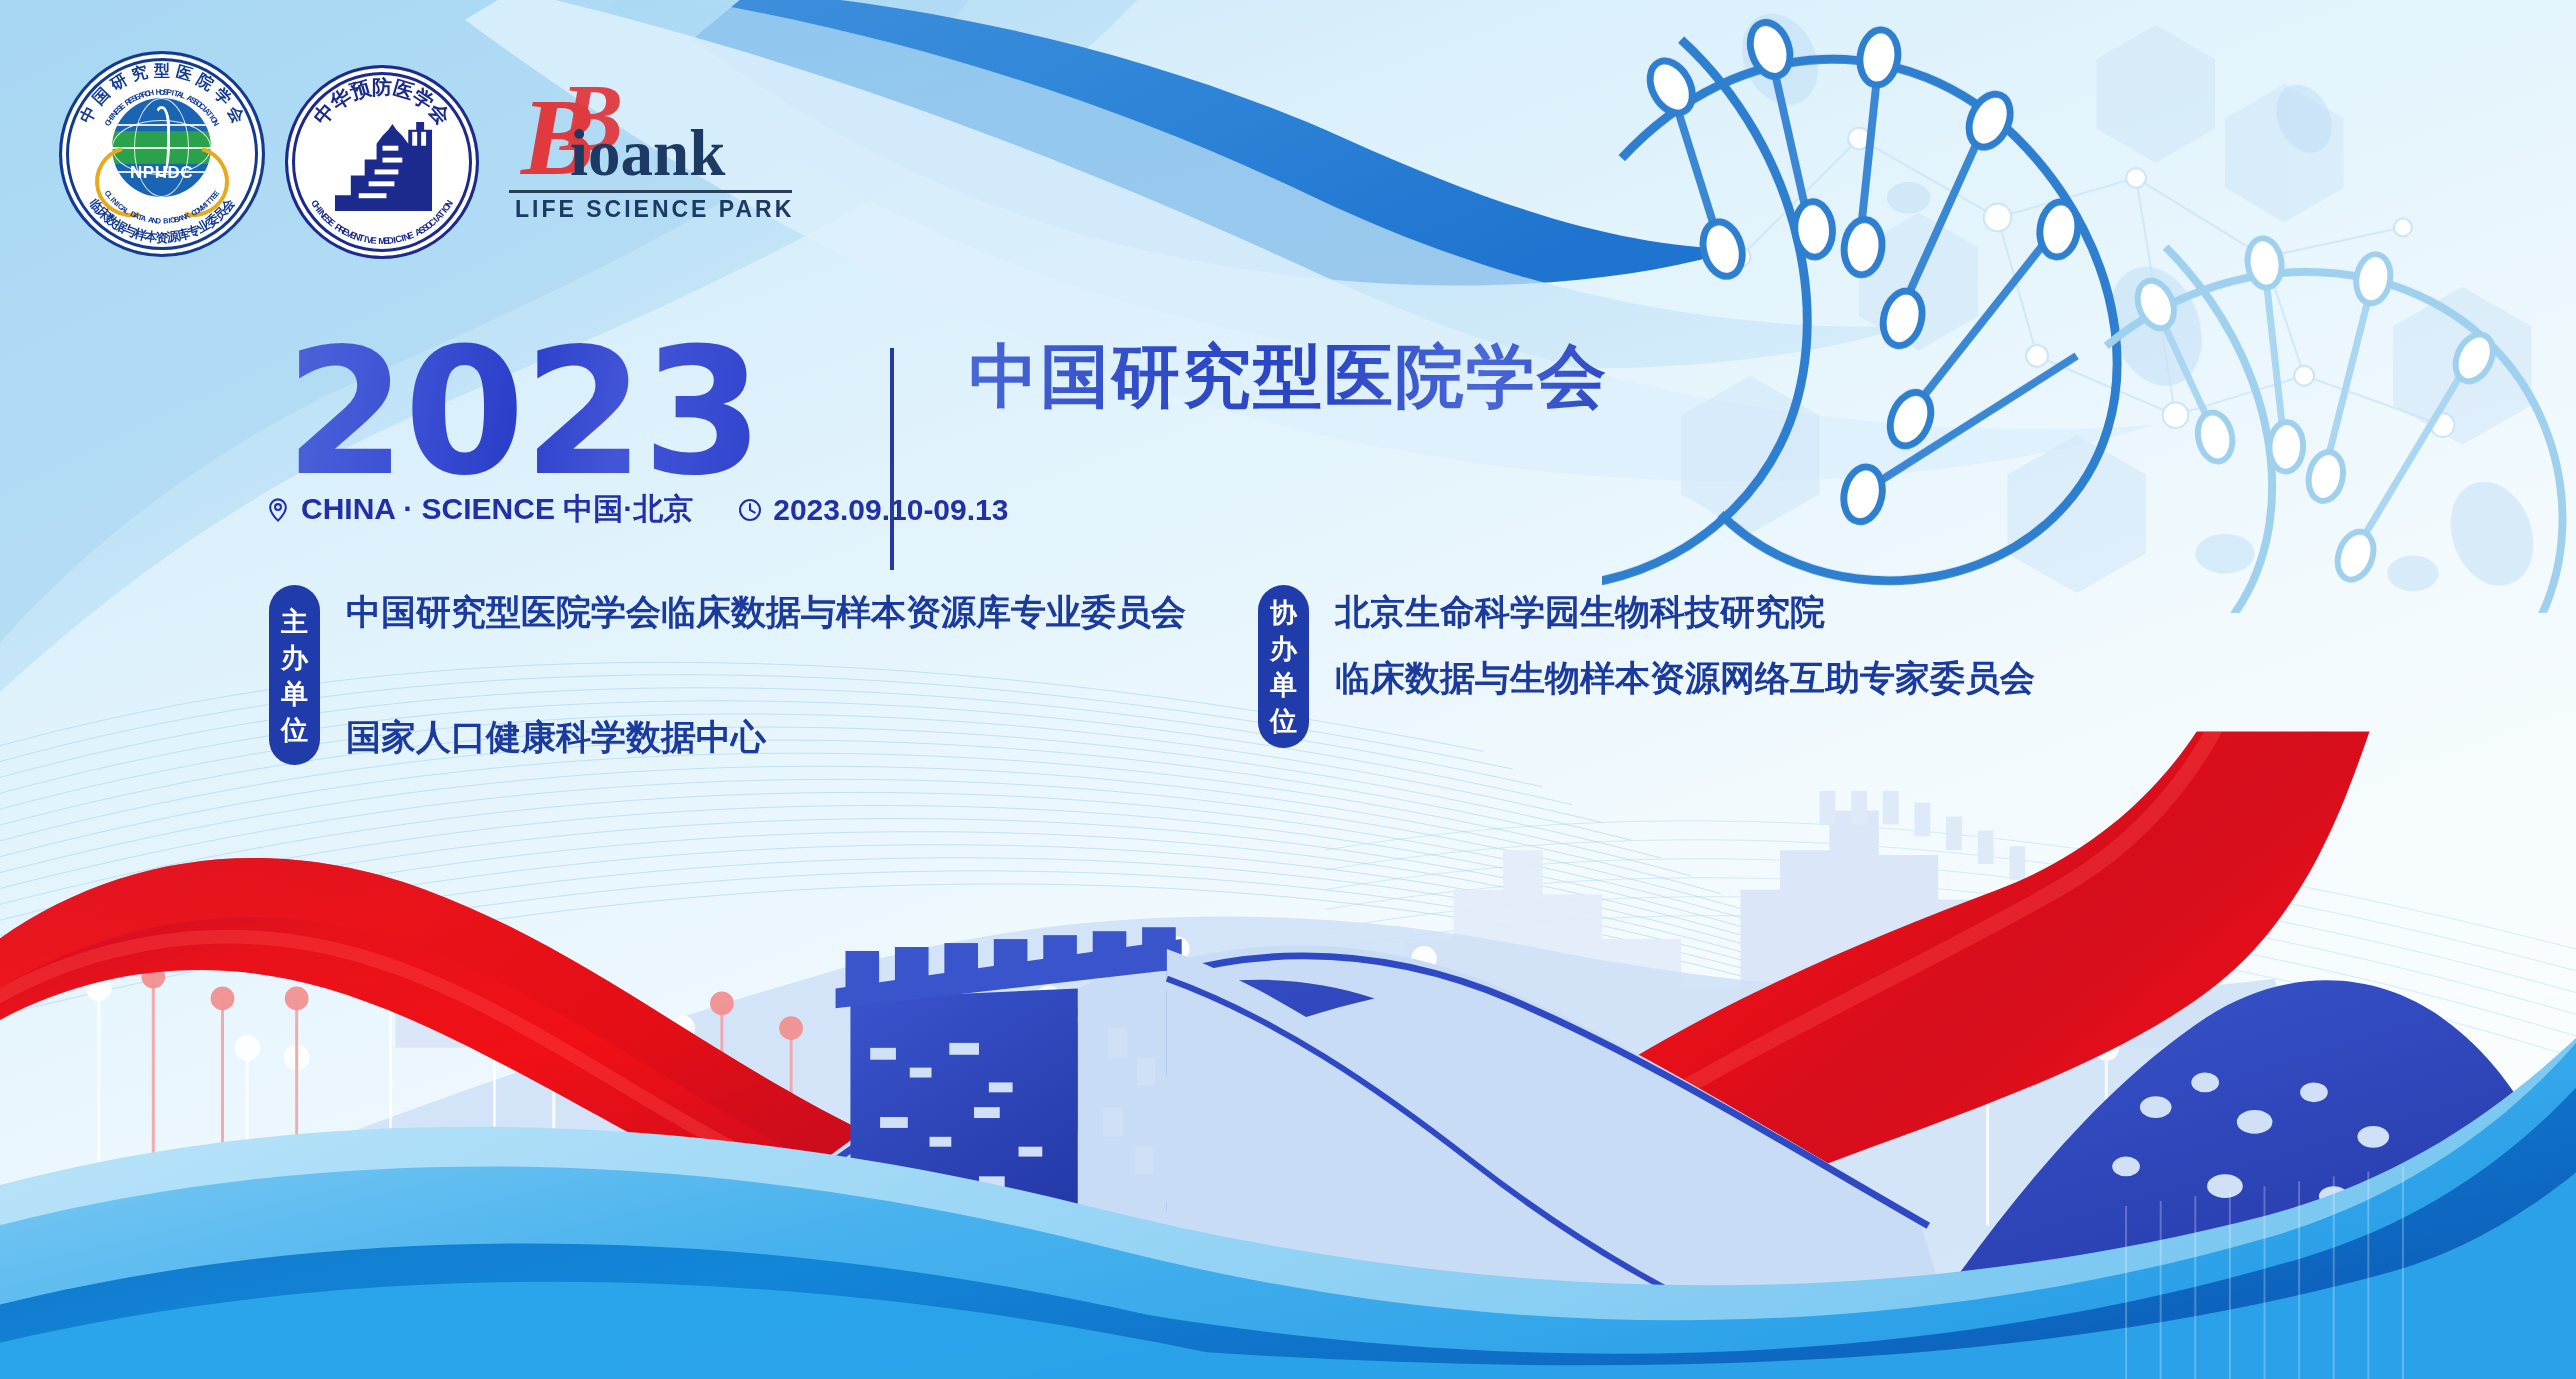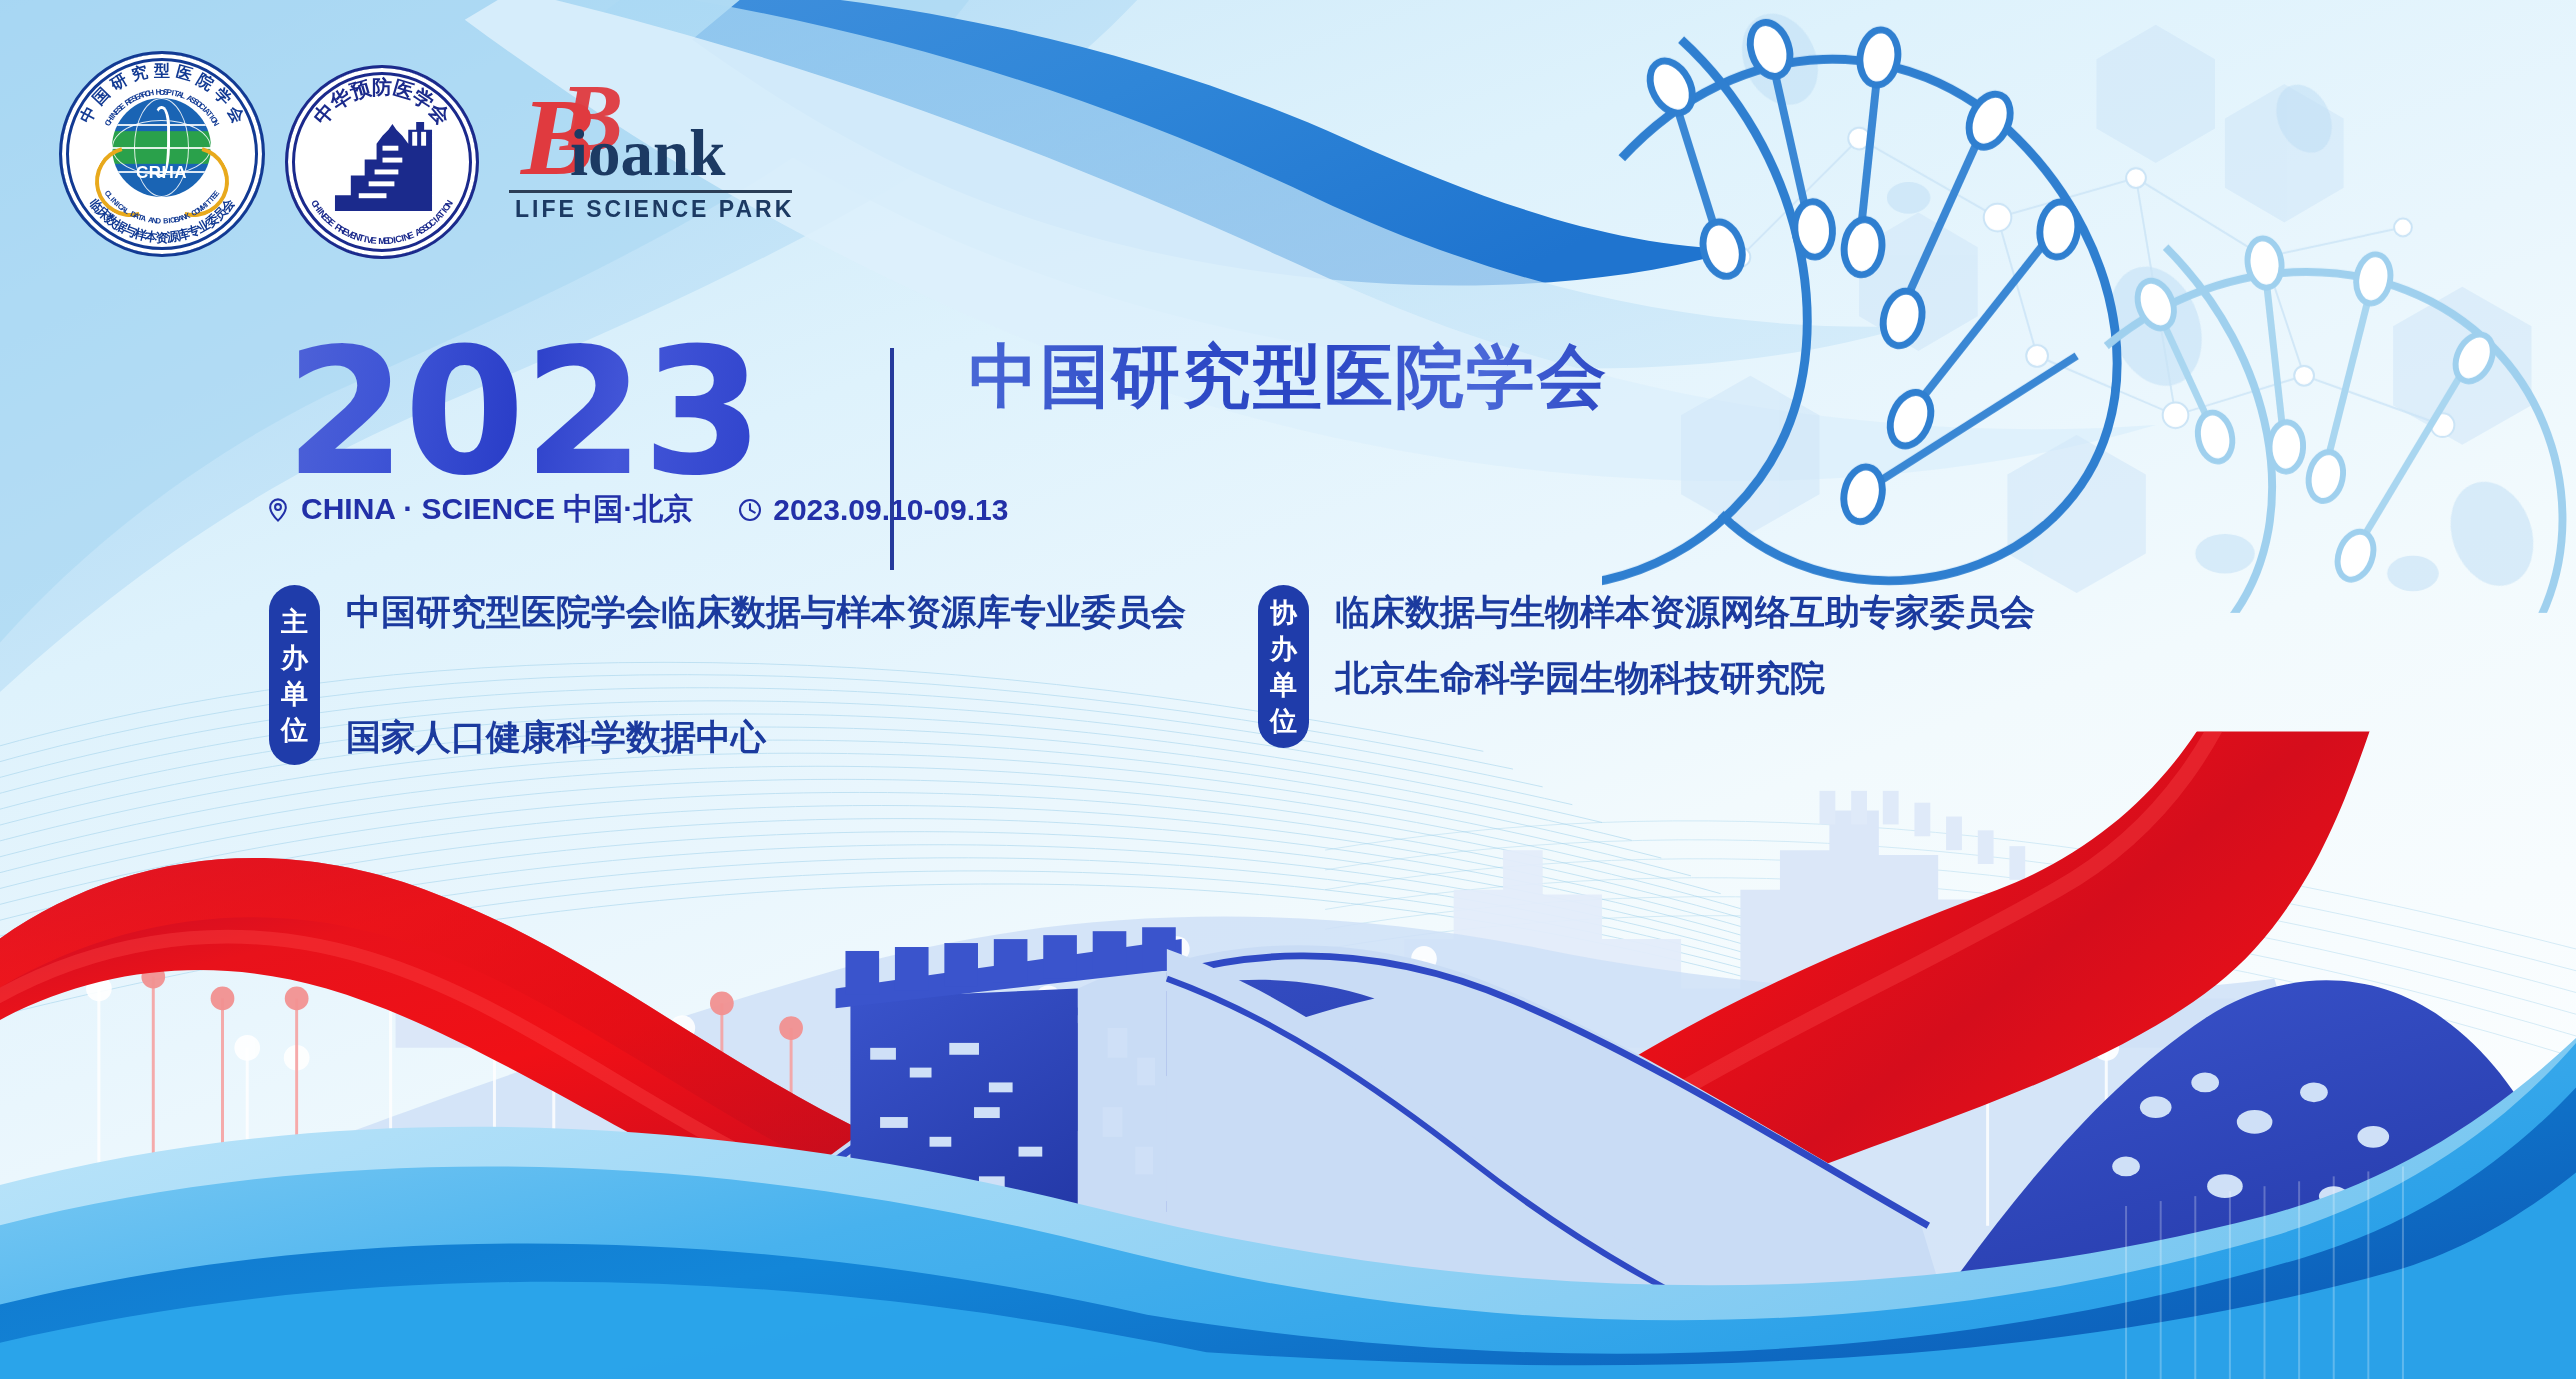--- a/index.html
+++ b/index.html
@@ -565,21 +565,21 @@
       <div class="seal" style="position:absolute;left:0;top:0;width:206px;height:206px;">
         <div class="seal-ring"></div>
 
         <div class="globe" style="left:53px;top:47px;width:99px;height:99px;">
           <div class="globe-bars">
             <i style="top:26px"></i>
               <i style="top:49px"></i>
               <i style="top:73px"></i>
           </div>
           <div class="snake"></div>
-          <div class="crha-label" style="font-size:17px;">CRHA</div>
+          <div class="crha-label" style="font-size:17px;">NPHDC</div>
         </div>
 
         <div class="wheat" style="left:36px;top:95px;width:71px;height:71px;transform:rotate(30deg);"></div>
         <div class="wheat" style="left:99px;top:95px;width:71px;height:71px;transform:scaleX(-1) rotate(30deg);"></div>
 
         <div class="seal-text">
           <span id="crha-top-cn" style="position: absolute; left: 0px; top: 0px; width: 100%; height: 100%; transform: none;"><b style="position: absolute; left: 50%; top: 50%; font-size: 16px; font-weight: 700; color: rgb(18, 58, 147); font-family: &quot;DejaVu Sans&quot;, &quot;Liberation Sans&quot;, sans-serif; transform: translate(-50%, -50%) rotate(-62deg) translateY(-83px) rotate(0deg);">中</b><b style="position: absolute; left: 50%; top: 50%; font-size: 16px; font-weight: 700; color: rgb(18, 58, 147); font-family: &quot;DejaVu Sans&quot;, &quot;Liberation Sans&quot;, sans-serif; transform: translate(-50%, -50%) rotate(-46.5deg) translateY(-83px) rotate(0deg);">国</b><b style="position: absolute; left: 50%; top: 50%; font-size: 16px; font-weight: 700; color: rgb(18, 58, 147); font-family: &quot;DejaVu Sans&quot;, &quot;Liberation Sans&quot;, sans-serif; transform: translate(-50%, -50%) rotate(-31deg) translateY(-83px) rotate(0deg);">研</b><b style="position: absolute; left: 50%; top: 50%; font-size: 16px; font-weight: 700; color: rgb(18, 58, 147); font-family: &quot;DejaVu Sans&quot;, &quot;Liberation Sans&quot;, sans-serif; transform: translate(-50%, -50%) rotate(-15.5deg) translateY(-83px) rotate(0deg);">究</b><b style="position: absolute; left: 50%; top: 50%; font-size: 16px; font-weight: 700; color: rgb(18, 58, 147); font-family: &quot;DejaVu Sans&quot;, &quot;Liberation Sans&quot;, sans-serif; transform: translate(-50%, -50%) rotate(0deg) translateY(-83px) rotate(0deg);">型</b><b style="position: absolute; left: 50%; top: 50%; font-size: 16px; font-weight: 700; color: rgb(18, 58, 147); font-family: &quot;DejaVu Sans&quot;, &quot;Liberation Sans&quot;, sans-serif; transform: translate(-50%, -50%) rotate(15.5deg) translateY(-83px) rotate(0deg);">医</b><b style="position: absolute; left: 50%; top: 50%; font-size: 16px; font-weight: 700; color: rgb(18, 58, 147); font-family: &quot;DejaVu Sans&quot;, &quot;Liberation Sans&quot;, sans-serif; transform: translate(-50%, -50%) rotate(31deg) translateY(-83px) rotate(0deg);">院</b><b style="position: absolute; left: 50%; top: 50%; font-size: 16px; font-weight: 700; color: rgb(18, 58, 147); font-family: &quot;DejaVu Sans&quot;, &quot;Liberation Sans&quot;, sans-serif; transform: translate(-50%, -50%) rotate(46.5deg) translateY(-83px) rotate(0deg);">学</b><b style="position: absolute; left: 50%; top: 50%; font-size: 16px; font-weight: 700; color: rgb(18, 58, 147); font-family: &quot;DejaVu Sans&quot;, &quot;Liberation Sans&quot;, sans-serif; transform: translate(-50%, -50%) rotate(62deg) translateY(-83px) rotate(0deg);">会</b></span>
           <span id="crha-top-en" style="position: absolute; left: 0px; top: 0px; width: 100%; height: 100%; transform: none;"><b style="position: absolute; left: 50%; top: 50%; font-size: 8px; font-weight: 700; color: rgb(18, 58, 147); font-family: &quot;Liberation Sans&quot;, &quot;DejaVu Sans&quot;, sans-serif; transform: translate(-50%, -50%) rotate(-60deg) translateY(-62px) rotate(0deg);">C</b><b style="position: absolute; left: 50%; top: 50%; font-size: 8px; font-weight: 700; color: rgb(18, 58, 147); font-family: &quot;Liberation Sans&quot;, &quot;DejaVu Sans&quot;, sans-serif; transform: translate(-50%, -50%) rotate(-56.6667deg) translateY(-62px) rotate(0deg);">H</b><b style="position: absolute; left: 50%; top: 50%; font-size: 8px; font-weight: 700; color: rgb(18, 58, 147); font-family: &quot;Liberation Sans&quot;, &quot;DejaVu Sans&quot;, sans-serif; transform: translate(-50%, -50%) rotate(-53.3333deg) translateY(-62px) rotate(0deg);">I</b><b style="position: absolute; left: 50%; top: 50%; font-size: 8px; font-weight: 700; color: rgb(18, 58, 147); font-family: &quot;Liberation Sans&quot;, &quot;DejaVu Sans&quot;, sans-serif; transform: translate(-50%, -50%) rotate(-50deg) translateY(-62px) rotate(0deg);">N</b><b style="position: absolute; left: 50%; top: 50%; font-size: 8px; font-weight: 700; color: rgb(18, 58, 147); font-family: &quot;Liberation Sans&quot;, &quot;DejaVu Sans&quot;, sans-serif; transform: translate(-50%, -50%) rotate(-46.6667deg) translateY(-62px) rotate(0deg);">E</b><b style="position: absolute; left: 50%; top: 50%; font-size: 8px; font-weight: 700; color: rgb(18, 58, 147); font-family: &quot;Liberation Sans&quot;, &quot;DejaVu Sans&quot;, sans-serif; transform: translate(-50%, -50%) rotate(-43.3333deg) translateY(-62px) rotate(0deg);">S</b><b style="position: absolute; left: 50%; top: 50%; font-size: 8px; font-weight: 700; color: rgb(18, 58, 147); font-family: &quot;Liberation Sans&quot;, &quot;DejaVu Sans&quot;, sans-serif; transform: translate(-50%, -50%) rotate(-40deg) translateY(-62px) rotate(0deg);">E</b><b style="position: absolute; left: 50%; top: 50%; font-size: 8px; font-weight: 700; color: rgb(18, 58, 147); font-family: &quot;Liberation Sans&quot;, &quot;DejaVu Sans&quot;, sans-serif; transform: translate(-50%, -50%) rotate(-36.6667deg) translateY(-62px) rotate(0deg);"> </b><b style="position: absolute; left: 50%; top: 50%; font-size: 8px; font-weight: 700; color: rgb(18, 58, 147); font-family: &quot;Liberation Sans&quot;, &quot;DejaVu Sans&quot;, sans-serif; transform: translate(-50%, -50%) rotate(-33.3333deg) translateY(-62px) rotate(0deg);">R</b><b style="position: absolute; left: 50%; top: 50%; font-size: 8px; font-weight: 700; color: rgb(18, 58, 147); font-family: &quot;Liberation Sans&quot;, &quot;DejaVu Sans&quot;, sans-serif; transform: translate(-50%, -50%) rotate(-30deg) translateY(-62px) rotate(0deg);">E</b><b style="position: absolute; left: 50%; top: 50%; font-size: 8px; font-weight: 700; color: rgb(18, 58, 147); font-family: &quot;Liberation Sans&quot;, &quot;DejaVu Sans&quot;, sans-serif; transform: translate(-50%, -50%) rotate(-26.6667deg) translateY(-62px) rotate(0deg);">S</b><b style="position: absolute; left: 50%; top: 50%; font-size: 8px; font-weight: 700; color: rgb(18, 58, 147); font-family: &quot;Liberation Sans&quot;, &quot;DejaVu Sans&quot;, sans-serif; transform: translate(-50%, -50%) rotate(-23.3333deg) translateY(-62px) rotate(0deg);">E</b><b style="position: absolute; left: 50%; top: 50%; font-size: 8px; font-weight: 700; color: rgb(18, 58, 147); font-family: &quot;Liberation Sans&quot;, &quot;DejaVu Sans&quot;, sans-serif; transform: translate(-50%, -50%) rotate(-20deg) translateY(-62px) rotate(0deg);">A</b><b style="position: absolute; left: 50%; top: 50%; font-size: 8px; font-weight: 700; color: rgb(18, 58, 147); font-family: &quot;Liberation Sans&quot;, &quot;DejaVu Sans&quot;, sans-serif; transform: translate(-50%, -50%) rotate(-16.6667deg) translateY(-62px) rotate(0deg);">R</b><b style="position: absolute; left: 50%; top: 50%; font-size: 8px; font-weight: 700; color: rgb(18, 58, 147); font-family: &quot;Liberation Sans&quot;, &quot;DejaVu Sans&quot;, sans-serif; transform: translate(-50%, -50%) rotate(-13.3333deg) translateY(-62px) rotate(0deg);">C</b><b style="position: absolute; left: 50%; top: 50%; font-size: 8px; font-weight: 700; color: rgb(18, 58, 147); font-family: &quot;Liberation Sans&quot;, &quot;DejaVu Sans&quot;, sans-serif; transform: translate(-50%, -50%) rotate(-10deg) translateY(-62px) rotate(0deg);">H</b><b style="position: absolute; left: 50%; top: 50%; font-size: 8px; font-weight: 700; color: rgb(18, 58, 147); font-family: &quot;Liberation Sans&quot;, &quot;DejaVu Sans&quot;, sans-serif; transform: translate(-50%, -50%) rotate(-6.66667deg) translateY(-62px) rotate(0deg);"> </b><b style="position: absolute; left: 50%; top: 50%; font-size: 8px; font-weight: 700; color: rgb(18, 58, 147); font-family: &quot;Liberation Sans&quot;, &quot;DejaVu Sans&quot;, sans-serif; transform: translate(-50%, -50%) rotate(-3.33333deg) translateY(-62px) rotate(0deg);">H</b><b style="position: absolute; left: 50%; top: 50%; font-size: 8px; font-weight: 700; color: rgb(18, 58, 147); font-family: &quot;Liberation Sans&quot;, &quot;DejaVu Sans&quot;, sans-serif; transform: translate(-50%, -50%) rotate(0deg) translateY(-62px) rotate(0deg);">O</b><b style="position: absolute; left: 50%; top: 50%; font-size: 8px; font-weight: 700; color: rgb(18, 58, 147); font-family: &quot;Liberation Sans&quot;, &quot;DejaVu Sans&quot;, sans-serif; transform: translate(-50%, -50%) rotate(3.33333deg) translateY(-62px) rotate(0deg);">S</b><b style="position: absolute; left: 50%; top: 50%; font-size: 8px; font-weight: 700; color: rgb(18, 58, 147); font-family: &quot;Liberation Sans&quot;, &quot;DejaVu Sans&quot;, sans-serif; transform: translate(-50%, -50%) rotate(6.66667deg) translateY(-62px) rotate(0deg);">P</b><b style="position: absolute; left: 50%; top: 50%; font-size: 8px; font-weight: 700; color: rgb(18, 58, 147); font-family: &quot;Liberation Sans&quot;, &quot;DejaVu Sans&quot;, sans-serif; transform: translate(-50%, -50%) rotate(10deg) translateY(-62px) rotate(0deg);">I</b><b style="position: absolute; left: 50%; top: 50%; font-size: 8px; font-weight: 700; color: rgb(18, 58, 147); font-family: &quot;Liberation Sans&quot;, &quot;DejaVu Sans&quot;, sans-serif; transform: translate(-50%, -50%) rotate(13.3333deg) translateY(-62px) rotate(0deg);">T</b><b style="position: absolute; left: 50%; top: 50%; font-size: 8px; font-weight: 700; color: rgb(18, 58, 147); font-family: &quot;Liberation Sans&quot;, &quot;DejaVu Sans&quot;, sans-serif; transform: translate(-50%, -50%) rotate(16.6667deg) translateY(-62px) rotate(0deg);">A</b><b style="position: absolute; left: 50%; top: 50%; font-size: 8px; font-weight: 700; color: rgb(18, 58, 147); font-family: &quot;Liberation Sans&quot;, &quot;DejaVu Sans&quot;, sans-serif; transform: translate(-50%, -50%) rotate(20deg) translateY(-62px) rotate(0deg);">L</b><b style="position: absolute; left: 50%; top: 50%; font-size: 8px; font-weight: 700; color: rgb(18, 58, 147); font-family: &quot;Liberation Sans&quot;, &quot;DejaVu Sans&quot;, sans-serif; transform: translate(-50%, -50%) rotate(23.3333deg) translateY(-62px) rotate(0deg);"> </b><b style="position: absolute; left: 50%; top: 50%; font-size: 8px; font-weight: 700; color: rgb(18, 58, 147); font-family: &quot;Liberation Sans&quot;, &quot;DejaVu Sans&quot;, sans-serif; transform: translate(-50%, -50%) rotate(26.6667deg) translateY(-62px) rotate(0deg);">A</b><b style="position: absolute; left: 50%; top: 50%; font-size: 8px; font-weight: 700; color: rgb(18, 58, 147); font-family: &quot;Liberation Sans&quot;, &quot;DejaVu Sans&quot;, sans-serif; transform: translate(-50%, -50%) rotate(30deg) translateY(-62px) rotate(0deg);">S</b><b style="position: absolute; left: 50%; top: 50%; font-size: 8px; font-weight: 700; color: rgb(18, 58, 147); font-family: &quot;Liberation Sans&quot;, &quot;DejaVu Sans&quot;, sans-serif; transform: translate(-50%, -50%) rotate(33.3333deg) translateY(-62px) rotate(0deg);">S</b><b style="position: absolute; left: 50%; top: 50%; font-size: 8px; font-weight: 700; color: rgb(18, 58, 147); font-family: &quot;Liberation Sans&quot;, &quot;DejaVu Sans&quot;, sans-serif; transform: translate(-50%, -50%) rotate(36.6667deg) translateY(-62px) rotate(0deg);">O</b><b style="position: absolute; left: 50%; top: 50%; font-size: 8px; font-weight: 700; color: rgb(18, 58, 147); font-family: &quot;Liberation Sans&quot;, &quot;DejaVu Sans&quot;, sans-serif; transform: translate(-50%, -50%) rotate(40deg) translateY(-62px) rotate(0deg);">C</b><b style="position: absolute; left: 50%; top: 50%; font-size: 8px; font-weight: 700; color: rgb(18, 58, 147); font-family: &quot;Liberation Sans&quot;, &quot;DejaVu Sans&quot;, sans-serif; transform: translate(-50%, -50%) rotate(43.3333deg) translateY(-62px) rotate(0deg);">I</b><b style="position: absolute; left: 50%; top: 50%; font-size: 8px; font-weight: 700; color: rgb(18, 58, 147); font-family: &quot;Liberation Sans&quot;, &quot;DejaVu Sans&quot;, sans-serif; transform: translate(-50%, -50%) rotate(46.6667deg) translateY(-62px) rotate(0deg);">A</b><b style="position: absolute; left: 50%; top: 50%; font-size: 8px; font-weight: 700; color: rgb(18, 58, 147); font-family: &quot;Liberation Sans&quot;, &quot;DejaVu Sans&quot;, sans-serif; transform: translate(-50%, -50%) rotate(50deg) translateY(-62px) rotate(0deg);">T</b><b style="position: absolute; left: 50%; top: 50%; font-size: 8px; font-weight: 700; color: rgb(18, 58, 147); font-family: &quot;Liberation Sans&quot;, &quot;DejaVu Sans&quot;, sans-serif; transform: translate(-50%, -50%) rotate(53.3333deg) translateY(-62px) rotate(0deg);">I</b><b style="position: absolute; left: 50%; top: 50%; font-size: 8px; font-weight: 700; color: rgb(18, 58, 147); font-family: &quot;Liberation Sans&quot;, &quot;DejaVu Sans&quot;, sans-serif; transform: translate(-50%, -50%) rotate(56.6667deg) translateY(-62px) rotate(0deg);">O</b><b style="position: absolute; left: 50%; top: 50%; font-size: 8px; font-weight: 700; color: rgb(18, 58, 147); font-family: &quot;Liberation Sans&quot;, &quot;DejaVu Sans&quot;, sans-serif; transform: translate(-50%, -50%) rotate(60deg) translateY(-62px) rotate(0deg);">N</b></span>
           <span id="crha-bot-cn" style="position: absolute; left: 0px; top: 0px; width: 100%; height: 100%; transform: none;"><b style="position: absolute; left: 50%; top: 50%; font-size: 12.4px; font-weight: 700; color: rgb(18, 58, 147); font-family: &quot;DejaVu Sans&quot;, &quot;Liberation Sans&quot;, sans-serif; transform: translate(-50%, -50%) rotate(232deg) translateY(-84px) rotate(180deg);">临</b><b style="position: absolute; left: 50%; top: 50%; font-size: 12.4px; font-weight: 700; color: rgb(18, 58, 147); font-family: &quot;DejaVu Sans&quot;, &quot;Liberation Sans&quot;, sans-serif; transform: translate(-50%, -50%) rotate(224.571deg) translateY(-84px) rotate(180deg);">床</b><b style="position: absolute; left: 50%; top: 50%; font-size: 12.4px; font-weight: 700; color: rgb(18, 58, 147); font-family: &quot;DejaVu Sans&quot;, &quot;Liberation Sans&quot;, sans-serif; transform: translate(-50%, -50%) rotate(217.143deg) translateY(-84px) rotate(180deg);">数</b><b style="position: absolute; left: 50%; top: 50%; font-size: 12.4px; font-weight: 700; color: rgb(18, 58, 147); font-family: &quot;DejaVu Sans&quot;, &quot;Liberation Sans&quot;, sans-serif; transform: translate(-50%, -50%) rotate(209.714deg) translateY(-84px) rotate(180deg);">据</b><b style="position: absolute; left: 50%; top: 50%; font-size: 12.4px; font-weight: 700; color: rgb(18, 58, 147); font-family: &quot;DejaVu Sans&quot;, &quot;Liberation Sans&quot;, sans-serif; transform: translate(-50%, -50%) rotate(202.286deg) translateY(-84px) rotate(180deg);">与</b><b style="position: absolute; left: 50%; top: 50%; font-size: 12.4px; font-weight: 700; color: rgb(18, 58, 147); font-family: &quot;DejaVu Sans&quot;, &quot;Liberation Sans&quot;, sans-serif; transform: translate(-50%, -50%) rotate(194.857deg) translateY(-84px) rotate(180deg);">样</b><b style="position: absolute; left: 50%; top: 50%; font-size: 12.4px; font-weight: 700; color: rgb(18, 58, 147); font-family: &quot;DejaVu Sans&quot;, &quot;Liberation Sans&quot;, sans-serif; transform: translate(-50%, -50%) rotate(187.429deg) translateY(-84px) rotate(180deg);">本</b><b style="position: absolute; left: 50%; top: 50%; font-size: 12.4px; font-weight: 700; color: rgb(18, 58, 147); font-family: &quot;DejaVu Sans&quot;, &quot;Liberation Sans&quot;, sans-serif; transform: translate(-50%, -50%) rotate(180deg) translateY(-84px) rotate(180deg);">资</b><b style="position: absolute; left: 50%; top: 50%; font-size: 12.4px; font-weight: 700; color: rgb(18, 58, 147); font-family: &quot;DejaVu Sans&quot;, &quot;Liberation Sans&quot;, sans-serif; transform: translate(-50%, -50%) rotate(172.571deg) translateY(-84px) rotate(180deg);">源</b><b style="position: absolute; left: 50%; top: 50%; font-size: 12.4px; font-weight: 700; color: rgb(18, 58, 147); font-family: &quot;DejaVu Sans&quot;, &quot;Liberation Sans&quot;, sans-serif; transform: translate(-50%, -50%) rotate(165.143deg) translateY(-84px) rotate(180deg);">库</b><b style="position: absolute; left: 50%; top: 50%; font-size: 12.4px; font-weight: 700; color: rgb(18, 58, 147); font-family: &quot;DejaVu Sans&quot;, &quot;Liberation Sans&quot;, sans-serif; transform: translate(-50%, -50%) rotate(157.714deg) translateY(-84px) rotate(180deg);">专</b><b style="position: absolute; left: 50%; top: 50%; font-size: 12.4px; font-weight: 700; color: rgb(18, 58, 147); font-family: &quot;DejaVu Sans&quot;, &quot;Liberation Sans&quot;, sans-serif; transform: translate(-50%, -50%) rotate(150.286deg) translateY(-84px) rotate(180deg);">业</b><b style="position: absolute; left: 50%; top: 50%; font-size: 12.4px; font-weight: 700; color: rgb(18, 58, 147); font-family: &quot;DejaVu Sans&quot;, &quot;Liberation Sans&quot;, sans-serif; transform: translate(-50%, -50%) rotate(142.857deg) translateY(-84px) rotate(180deg);">委</b><b style="position: absolute; left: 50%; top: 50%; font-size: 12.4px; font-weight: 700; color: rgb(18, 58, 147); font-family: &quot;DejaVu Sans&quot;, &quot;Liberation Sans&quot;, sans-serif; transform: translate(-50%, -50%) rotate(135.429deg) translateY(-84px) rotate(180deg);">员</b><b style="position: absolute; left: 50%; top: 50%; font-size: 12.4px; font-weight: 700; color: rgb(18, 58, 147); font-family: &quot;DejaVu Sans&quot;, &quot;Liberation Sans&quot;, sans-serif; transform: translate(-50%, -50%) rotate(128deg) translateY(-84px) rotate(180deg);">会</b></span>
           <span id="crha-bot-en" style="position: absolute; left: 0px; top: 0px; width: 100%; height: 100%; transform: none;"><b style="position: absolute; left: 50%; top: 50%; font-size: 7.5px; font-weight: 700; color: rgb(18, 58, 147); font-family: &quot;Liberation Sans&quot;, &quot;DejaVu Sans&quot;, sans-serif; transform: translate(-50%, -50%) rotate(234deg) translateY(-67px) rotate(180deg);">C</b><b style="position: absolute; left: 50%; top: 50%; font-size: 7.5px; font-weight: 700; color: rgb(18, 58, 147); font-family: &quot;Liberation Sans&quot;, &quot;DejaVu Sans&quot;, sans-serif; transform: translate(-50%, -50%) rotate(230.824deg) translateY(-67px) rotate(180deg);">L</b><b style="position: absolute; left: 50%; top: 50%; font-size: 7.5px; font-weight: 700; color: rgb(18, 58, 147); font-family: &quot;Liberation Sans&quot;, &quot;DejaVu Sans&quot;, sans-serif; transform: translate(-50%, -50%) rotate(227.647deg) translateY(-67px) rotate(180deg);">I</b><b style="position: absolute; left: 50%; top: 50%; font-size: 7.5px; font-weight: 700; color: rgb(18, 58, 147); font-family: &quot;Liberation Sans&quot;, &quot;DejaVu Sans&quot;, sans-serif; transform: translate(-50%, -50%) rotate(224.471deg) translateY(-67px) rotate(180deg);">N</b><b style="position: absolute; left: 50%; top: 50%; font-size: 7.5px; font-weight: 700; color: rgb(18, 58, 147); font-family: &quot;Liberation Sans&quot;, &quot;DejaVu Sans&quot;, sans-serif; transform: translate(-50%, -50%) rotate(221.294deg) translateY(-67px) rotate(180deg);">I</b><b style="position: absolute; left: 50%; top: 50%; font-size: 7.5px; font-weight: 700; color: rgb(18, 58, 147); font-family: &quot;Liberation Sans&quot;, &quot;DejaVu Sans&quot;, sans-serif; transform: translate(-50%, -50%) rotate(218.118deg) translateY(-67px) rotate(180deg);">C</b><b style="position: absolute; left: 50%; top: 50%; font-size: 7.5px; font-weight: 700; color: rgb(18, 58, 147); font-family: &quot;Liberation Sans&quot;, &quot;DejaVu Sans&quot;, sans-serif; transform: translate(-50%, -50%) rotate(214.941deg) translateY(-67px) rotate(180deg);">A</b><b style="position: absolute; left: 50%; top: 50%; font-size: 7.5px; font-weight: 700; color: rgb(18, 58, 147); font-family: &quot;Liberation Sans&quot;, &quot;DejaVu Sans&quot;, sans-serif; transform: translate(-50%, -50%) rotate(211.765deg) translateY(-67px) rotate(180deg);">L</b><b style="position: absolute; left: 50%; top: 50%; font-size: 7.5px; font-weight: 700; color: rgb(18, 58, 147); font-family: &quot;Liberation Sans&quot;, &quot;DejaVu Sans&quot;, sans-serif; transform: translate(-50%, -50%) rotate(208.588deg) translateY(-67px) rotate(180deg);"> </b><b style="position: absolute; left: 50%; top: 50%; font-size: 7.5px; font-weight: 700; color: rgb(18, 58, 147); font-family: &quot;Liberation Sans&quot;, &quot;DejaVu Sans&quot;, sans-serif; transform: translate(-50%, -50%) rotate(205.412deg) translateY(-67px) rotate(180deg);">D</b><b style="position: absolute; left: 50%; top: 50%; font-size: 7.5px; font-weight: 700; color: rgb(18, 58, 147); font-family: &quot;Liberation Sans&quot;, &quot;DejaVu Sans&quot;, sans-serif; transform: translate(-50%, -50%) rotate(202.235deg) translateY(-67px) rotate(180deg);">A</b><b style="position: absolute; left: 50%; top: 50%; font-size: 7.5px; font-weight: 700; color: rgb(18, 58, 147); font-family: &quot;Liberation Sans&quot;, &quot;DejaVu Sans&quot;, sans-serif; transform: translate(-50%, -50%) rotate(199.059deg) translateY(-67px) rotate(180deg);">T</b><b style="position: absolute; left: 50%; top: 50%; font-size: 7.5px; font-weight: 700; color: rgb(18, 58, 147); font-family: &quot;Liberation Sans&quot;, &quot;DejaVu Sans&quot;, sans-serif; transform: translate(-50%, -50%) rotate(195.882deg) translateY(-67px) rotate(180deg);">A</b><b style="position: absolute; left: 50%; top: 50%; font-size: 7.5px; font-weight: 700; color: rgb(18, 58, 147); font-family: &quot;Liberation Sans&quot;, &quot;DejaVu Sans&quot;, sans-serif; transform: translate(-50%, -50%) rotate(192.706deg) translateY(-67px) rotate(180deg);"> </b><b style="position: absolute; left: 50%; top: 50%; font-size: 7.5px; font-weight: 700; color: rgb(18, 58, 147); font-family: &quot;Liberation Sans&quot;, &quot;DejaVu Sans&quot;, sans-serif; transform: translate(-50%, -50%) rotate(189.529deg) translateY(-67px) rotate(180deg);">A</b><b style="position: absolute; left: 50%; top: 50%; font-size: 7.5px; font-weight: 700; color: rgb(18, 58, 147); font-family: &quot;Liberation Sans&quot;, &quot;DejaVu Sans&quot;, sans-serif; transform: translate(-50%, -50%) rotate(186.353deg) translateY(-67px) rotate(180deg);">N</b><b style="position: absolute; left: 50%; top: 50%; font-size: 7.5px; font-weight: 700; color: rgb(18, 58, 147); font-family: &quot;Liberation Sans&quot;, &quot;DejaVu Sans&quot;, sans-serif; transform: translate(-50%, -50%) rotate(183.176deg) translateY(-67px) rotate(180deg);">D</b><b style="position: absolute; left: 50%; top: 50%; font-size: 7.5px; font-weight: 700; color: rgb(18, 58, 147); font-family: &quot;Liberation Sans&quot;, &quot;DejaVu Sans&quot;, sans-serif; transform: translate(-50%, -50%) rotate(180deg) translateY(-67px) rotate(180deg);"> </b><b style="position: absolute; left: 50%; top: 50%; font-size: 7.5px; font-weight: 700; color: rgb(18, 58, 147); font-family: &quot;Liberation Sans&quot;, &quot;DejaVu Sans&quot;, sans-serif; transform: translate(-50%, -50%) rotate(176.824deg) translateY(-67px) rotate(180deg);">B</b><b style="position: absolute; left: 50%; top: 50%; font-size: 7.5px; font-weight: 700; color: rgb(18, 58, 147); font-family: &quot;Liberation Sans&quot;, &quot;DejaVu Sans&quot;, sans-serif; transform: translate(-50%, -50%) rotate(173.647deg) translateY(-67px) rotate(180deg);">I</b><b style="position: absolute; left: 50%; top: 50%; font-size: 7.5px; font-weight: 700; color: rgb(18, 58, 147); font-family: &quot;Liberation Sans&quot;, &quot;DejaVu Sans&quot;, sans-serif; transform: translate(-50%, -50%) rotate(170.471deg) translateY(-67px) rotate(180deg);">O</b><b style="position: absolute; left: 50%; top: 50%; font-size: 7.5px; font-weight: 700; color: rgb(18, 58, 147); font-family: &quot;Liberation Sans&quot;, &quot;DejaVu Sans&quot;, sans-serif; transform: translate(-50%, -50%) rotate(167.294deg) translateY(-67px) rotate(180deg);">B</b><b style="position: absolute; left: 50%; top: 50%; font-size: 7.5px; font-weight: 700; color: rgb(18, 58, 147); font-family: &quot;Liberation Sans&quot;, &quot;DejaVu Sans&quot;, sans-serif; transform: translate(-50%, -50%) rotate(164.118deg) translateY(-67px) rotate(180deg);">A</b><b style="position: absolute; left: 50%; top: 50%; font-size: 7.5px; font-weight: 700; color: rgb(18, 58, 147); font-family: &quot;Liberation Sans&quot;, &quot;DejaVu Sans&quot;, sans-serif; transform: translate(-50%, -50%) rotate(160.941deg) translateY(-67px) rotate(180deg);">N</b><b style="position: absolute; left: 50%; top: 50%; font-size: 7.5px; font-weight: 700; color: rgb(18, 58, 147); font-family: &quot;Liberation Sans&quot;, &quot;DejaVu Sans&quot;, sans-serif; transform: translate(-50%, -50%) rotate(157.765deg) translateY(-67px) rotate(180deg);">K</b><b style="position: absolute; left: 50%; top: 50%; font-size: 7.5px; font-weight: 700; color: rgb(18, 58, 147); font-family: &quot;Liberation Sans&quot;, &quot;DejaVu Sans&quot;, sans-serif; transform: translate(-50%, -50%) rotate(154.588deg) translateY(-67px) rotate(180deg);"> </b><b style="position: absolute; left: 50%; top: 50%; font-size: 7.5px; font-weight: 700; color: rgb(18, 58, 147); font-family: &quot;Liberation Sans&quot;, &quot;DejaVu Sans&quot;, sans-serif; transform: translate(-50%, -50%) rotate(151.412deg) translateY(-67px) rotate(180deg);">C</b><b style="position: absolute; left: 50%; top: 50%; font-size: 7.5px; font-weight: 700; color: rgb(18, 58, 147); font-family: &quot;Liberation Sans&quot;, &quot;DejaVu Sans&quot;, sans-serif; transform: translate(-50%, -50%) rotate(148.235deg) translateY(-67px) rotate(180deg);">O</b><b style="position: absolute; left: 50%; top: 50%; font-size: 7.5px; font-weight: 700; color: rgb(18, 58, 147); font-family: &quot;Liberation Sans&quot;, &quot;DejaVu Sans&quot;, sans-serif; transform: translate(-50%, -50%) rotate(145.059deg) translateY(-67px) rotate(180deg);">M</b><b style="position: absolute; left: 50%; top: 50%; font-size: 7.5px; font-weight: 700; color: rgb(18, 58, 147); font-family: &quot;Liberation Sans&quot;, &quot;DejaVu Sans&quot;, sans-serif; transform: translate(-50%, -50%) rotate(141.882deg) translateY(-67px) rotate(180deg);">M</b><b style="position: absolute; left: 50%; top: 50%; font-size: 7.5px; font-weight: 700; color: rgb(18, 58, 147); font-family: &quot;Liberation Sans&quot;, &quot;DejaVu Sans&quot;, sans-serif; transform: translate(-50%, -50%) rotate(138.706deg) translateY(-67px) rotate(180deg);">I</b><b style="position: absolute; left: 50%; top: 50%; font-size: 7.5px; font-weight: 700; color: rgb(18, 58, 147); font-family: &quot;Liberation Sans&quot;, &quot;DejaVu Sans&quot;, sans-serif; transform: translate(-50%, -50%) rotate(135.529deg) translateY(-67px) rotate(180deg);">T</b><b style="position: absolute; left: 50%; top: 50%; font-size: 7.5px; font-weight: 700; color: rgb(18, 58, 147); font-family: &quot;Liberation Sans&quot;, &quot;DejaVu Sans&quot;, sans-serif; transform: translate(-50%, -50%) rotate(132.353deg) translateY(-67px) rotate(180deg);">T</b><b style="position: absolute; left: 50%; top: 50%; font-size: 7.5px; font-weight: 700; color: rgb(18, 58, 147); font-family: &quot;Liberation Sans&quot;, &quot;DejaVu Sans&quot;, sans-serif; transform: translate(-50%, -50%) rotate(129.176deg) translateY(-67px) rotate(180deg);">E</b><b style="position: absolute; left: 50%; top: 50%; font-size: 7.5px; font-weight: 700; color: rgb(18, 58, 147); font-family: &quot;Liberation Sans&quot;, &quot;DejaVu Sans&quot;, sans-serif; transform: translate(-50%, -50%) rotate(126deg) translateY(-67px) rotate(180deg);">E</b></span>
@@ -667,20 +667,20 @@
     </div>
 
     <div class="org-group" id="org-co">
       <div class="org-tag">
         <span>协</span>
         <span>办</span>
         <span>单</span>
         <span>位</span>
       </div>
       <div class="org-list">
+        <div class="org-item">北京生命科学园生物科技研究院</div>
         <div class="org-item">临床数据与生物样本资源网络互助专家委员会</div>
-        <div class="org-item">北京生命科学园生物科技研究院</div>
       </div>
     </div>
   </div>
 
 </div>
 
 
 </body></html>

